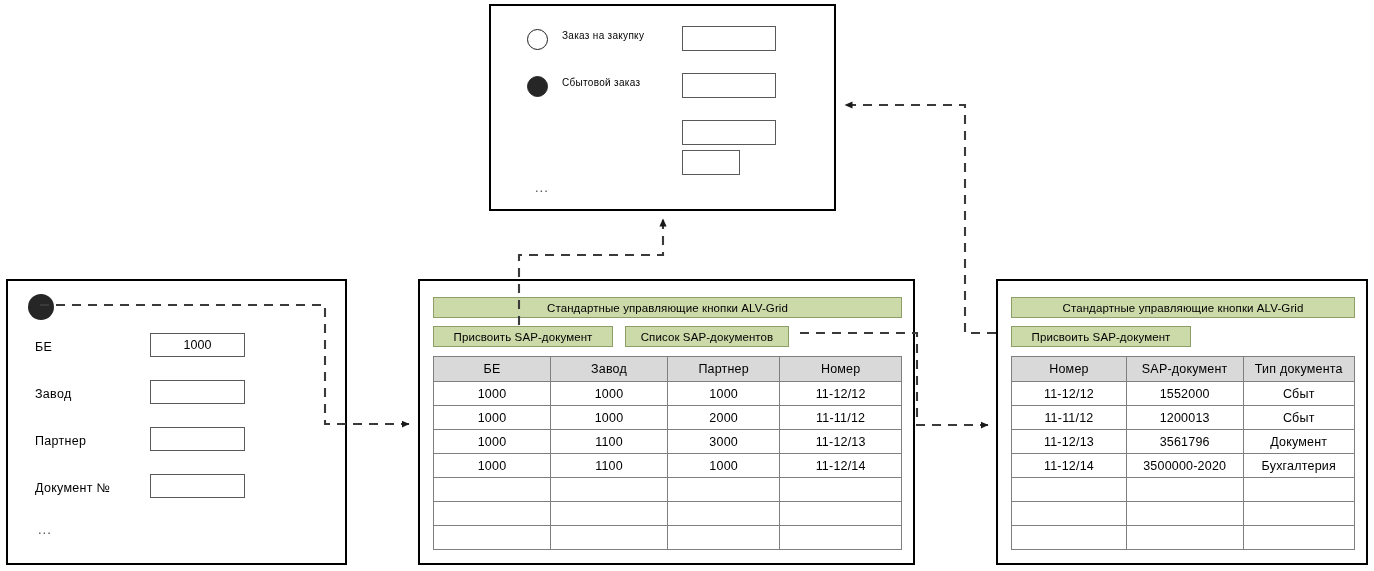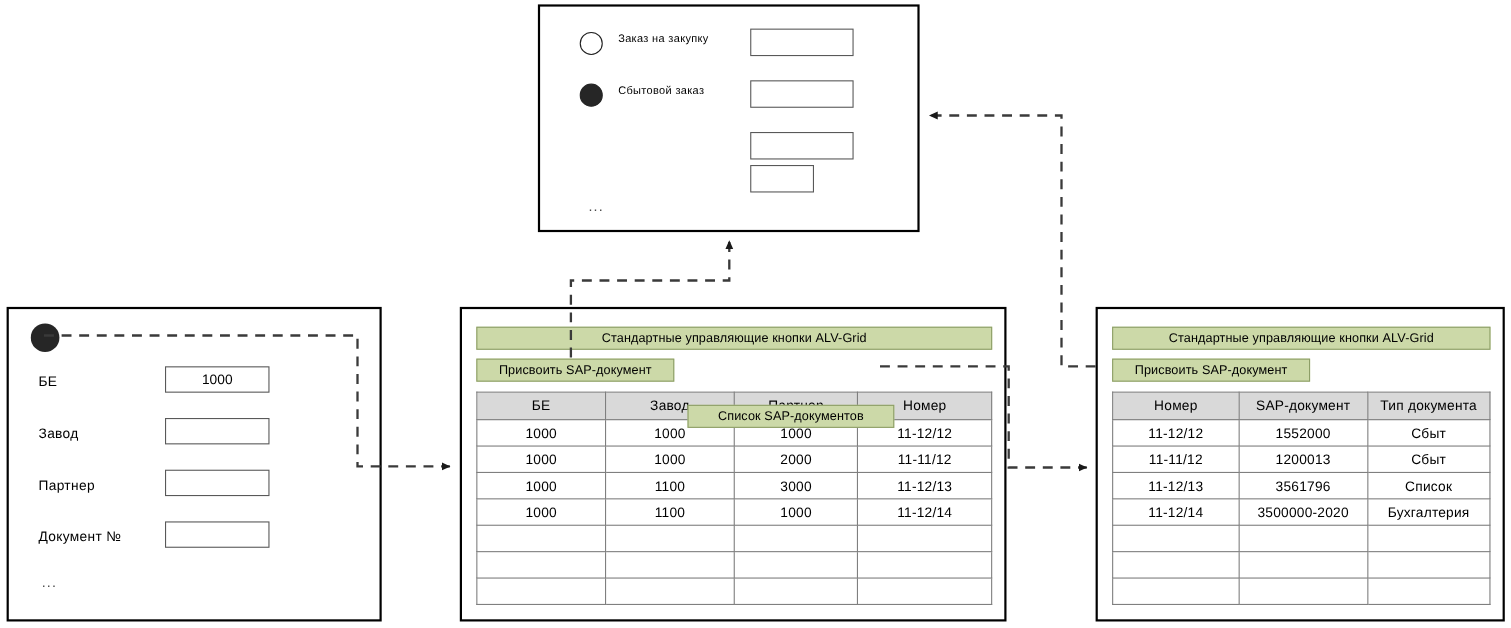--- a/index.html
+++ b/index.html
@@ -198,21 +198,21 @@
 
     <div class="ellipsis-mark" style="left:30px; top:241px;">...</div>
   </div>
 
   <div class="panel" id="panel-alv-main">
 
     <div class="btn-green" style="left:13px; top:16px; width:469px; height:21px;">Стандартные управляющие кнопки ALV-Grid</div>
 
     <div class="btn-green" style="left:13px; top:45px; width:180px; height:21px;">Присвоить SAP-документ</div>
 
-    <div class="btn-green" style="left:205px; top:45px; width:188px; height:21px;margin-top:42px;">Список SAP-документов</div>
+    <div class="btn-green" style="left:205px; top:45px; width:164px; height:21px;">Список SAP-документов</div>
 
     <table class="grid" id="grid-main" style="left:13px; top:75px; width:469px;">
       <colgroup>
           <col style="width:25%">
           <col style="width:25%">
           <col style="width:24%">
           <col style="width:26%">
         </colgroup>
       <thead>
           <tr>
@@ -295,21 +295,21 @@
             <td>Сбыт</td>
           </tr>
           <tr>
             <td>11-11/12</td>
             <td>1200013</td>
             <td>Сбыт</td>
           </tr>
           <tr>
             <td>11-12/13</td>
             <td>3561796</td>
-            <td>Список</td>
+            <td>Документ</td>
           </tr>
           <tr>
             <td>11-12/14</td>
             <td>3500000-2020</td>
             <td>Бухгалтерия</td>
           </tr>
           <tr>
             <td class="empty">&nbsp;</td>
             <td class="empty">&nbsp;</td>
             <td class="empty">&nbsp;</td>

